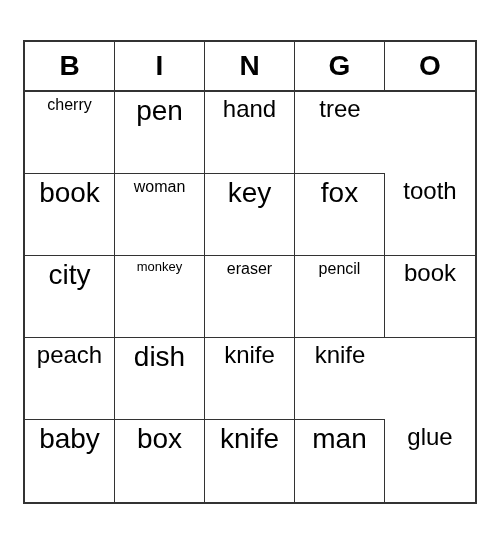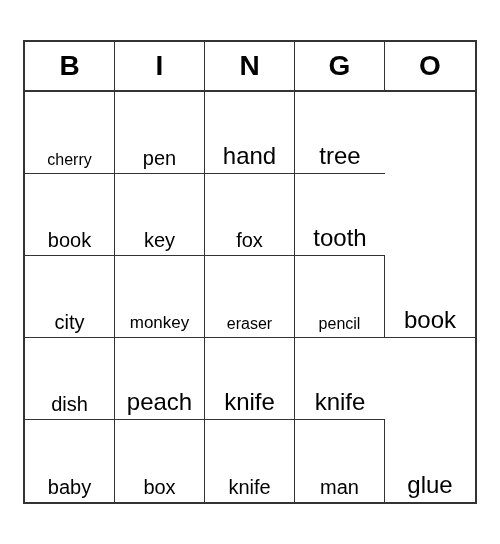--- a/index.html
+++ b/index.html
@@ -50,54 +50,54 @@
     }
 
     .bingo-row {
       display: flex;
     }
 
     .bingo-cell {
       width: 90px;
       height: 82px;
       display: flex;
-      align-items: flex-end;
+      align-items: flex-start;
       justify-content: center;
       border-right: 1px solid #333;
       border-bottom: 1px solid #333;
       text-align: center;
       padding: 4px;
     }
 
     .bingo-cell:last-child {
       border-right: none;
     }
 
     .bingo-row:last-child .bingo-cell {
       border-bottom: none;
     }
 
     .cell-text {
       line-height: 1.1;
     }
 
     .size-small {
-      font-size: 17px;
+      font-size: 13px;
     }
 
     .size-medium {
       font-size: 16px;
     }
 
     .size-large {
       font-size: 24px;
     }
 
     .size-xlarge {
-      font-size: 20px;
+      font-size: 28px;
     }
   </style>
 </head>
 <body>
 
 <div class="bingo-card">
   <div class="bingo-header">
   <div class="header-cell">B</div>
       <div class="header-cell">I</div>
       <div class="header-cell">N</div>
@@ -117,20 +117,23 @@
         </div>
         <div class="bingo-cell">
           <span class="cell-text size-large">tree</span>
         </div>
       </div>
       <div class="bingo-row">
         <div class="bingo-cell">
           <span class="cell-text size-xlarge">book</span>
         </div>
         <div class="bingo-cell">
+          <span class="cell-text size-medium">woman</span>
+        </div>
+        <div class="bingo-cell">
           <span class="cell-text size-xlarge">key</span>
         </div>
         <div class="bingo-cell">
           <span class="cell-text size-xlarge">fox</span>
         </div>
         <div class="bingo-cell">
           <span class="cell-text size-large">tooth</span>
         </div>
       </div>
       <div class="bingo-row">
@@ -145,24 +148,24 @@
         </div>
         <div class="bingo-cell">
           <span class="cell-text size-medium">pencil</span>
         </div>
         <div class="bingo-cell">
           <span class="cell-text size-large">book</span>
         </div>
       </div>
       <div class="bingo-row">
         <div class="bingo-cell">
-          <span class="cell-text size-xlarge">dish</span>
+          <span class="cell-text size-large">peach</span>
         </div>
         <div class="bingo-cell">
-          <span class="cell-text size-large">peach</span>
+          <span class="cell-text size-xlarge">dish</span>
         </div>
         <div class="bingo-cell">
           <span class="cell-text size-large">knife</span>
         </div>
         <div class="bingo-cell">
           <span class="cell-text size-large">knife</span>
         </div>
       </div>
       <div class="bingo-row">
         <div class="bingo-cell">

